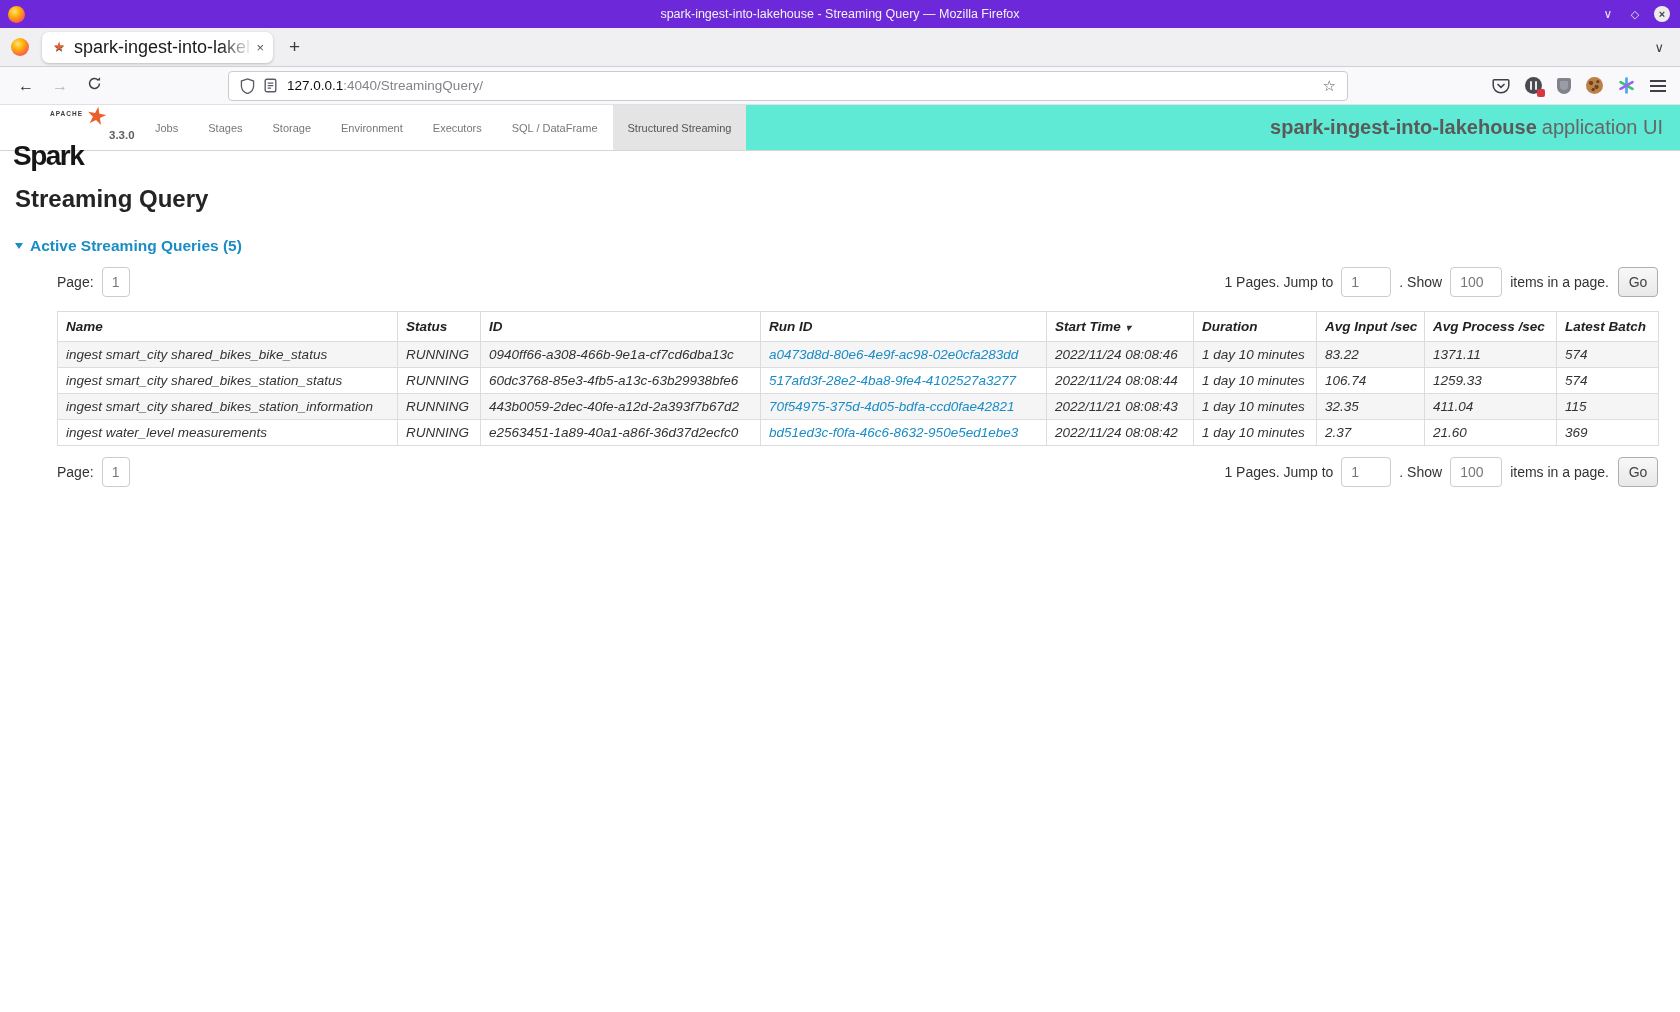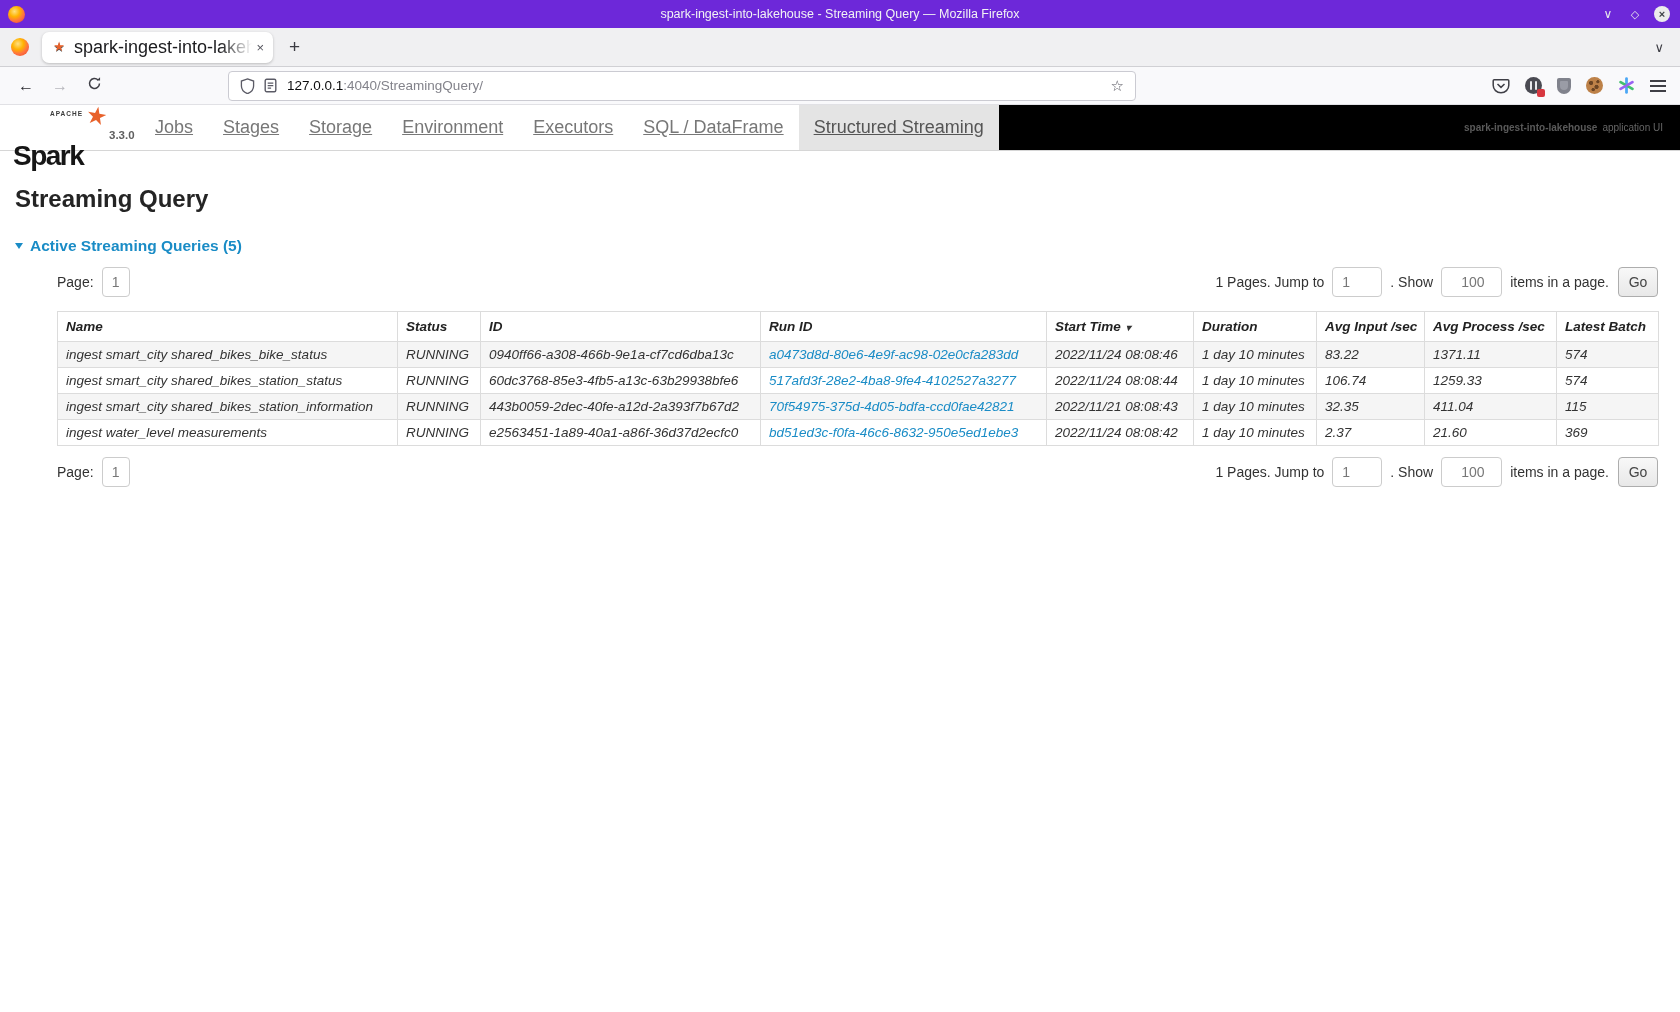--- a/index.html
+++ b/index.html
@@ -26,21 +26,21 @@
   .tab-title { flex:1; font-size:18px; color:#1b1b1e; white-space:nowrap; overflow:hidden;
     -webkit-mask-image:linear-gradient(to right,#000 82%,transparent); mask-image:linear-gradient(to right,#000 82%,transparent); }
   .tab-close { color:#55555e; font-size:13px; margin-left:4px; cursor:pointer; }
   .newtab { font-size:19px; color:#3c3c43; margin-left:16px; cursor:pointer; }
   .tabs-chevron { margin-left:auto; margin-right:16px; color:#3c3c43; font-size:13px; cursor:pointer; }
 
   
   .toolbar { height:38px; background:#f9f9fb; border-bottom:1px solid #e1e1e5; display:flex; align-items:center; padding:0 14px; }
   .nav-btn { width:24px; text-align:center; font-size:16px; color:#2b2b31; cursor:pointer; margin-right:10px; }
   .nav-btn.disabled { color:#b6b6bc; }
-  .urlbar { margin-left:112px; width:908px; height:30px; background:#fff; border:1px solid #cbcbd2;
+  .urlbar { margin-left:112px; width:1120px; height:30px; background:#fff; border:1px solid #cbcbd2;
     border-radius:4px; display:flex; align-items:center; padding:0 11px; cursor:text; }
   .urlbar svg { flex:none; }
   .url-doc { margin-left:9px; }
   .url-text { margin-left:10px; font-size:13.5px; color:#0c0c0d; white-space:nowrap; }
   .url-text .dim { color:#83838b; }
   .url-star { margin-left:auto; font-size:15px; color:#55555e; cursor:pointer; }
   .tool-icons { margin-left:auto; display:flex; align-items:center; gap:15px; }
   .ticon { position:relative; cursor:pointer; display:flex; align-items:center; justify-content:center; }
   .ext-circle { width:17px; height:17px; border-radius:50%; background:#4a4a52; position:relative; }
   .ext-circle::before { content:""; position:absolute; left:5px; top:4px; width:2px; height:9px; background:#e9e9ec; box-shadow:5px 0 0 #e9e9ec; border-radius:1px; }
@@ -55,42 +55,42 @@
   .burger { width:16px; height:2px; background:#3f3f46; box-shadow:0 -5px 0 #3f3f46, 0 5px 0 #3f3f46; }
 
   
   .sparknav { height:46px; background:#fff; border-bottom:1px solid #d6d6d6; display:flex; align-items:stretch; }
   .spark-logo { width:140px; position:relative; flex:none; cursor:pointer; }
   .logo-apache { position:absolute; left:50px; top:5px; font-size:6.5px; font-weight:bold; letter-spacing:1px; color:#3a3a3a; }
   .logo-word { position:absolute; left:13px; top:7px; font-size:28px; font-weight:bold; letter-spacing:-1.5px; color:#161616;margin-top:28px; }
   .logo-star { position:absolute; left:86px; top:-3px; font-size:24px; color:#e8612a; transform:rotate(10deg); }
   .logo-version { position:absolute; left:109px; top:24px; font-size:11.5px; font-weight:bold; color:#5f5f5f; }
   .spark-tabs { display:flex; list-style:none; align-items:stretch; }
-  .spark-tab { display:flex; align-items:center; padding:0 15px; font-size:18px; color:#777; cursor:pointer; white-space:nowrap;text-decoration:underline; }
+  .spark-tab { display:flex; align-items:center; padding:0 15px; font-size:11px; color:#777; cursor:pointer; white-space:nowrap; }
   .spark-tab.active { background:#e4e4e4; color:#555; }
-  .nav-fill { flex:1; background:#000000; display:flex; align-items:center; justify-content:flex-end; padding-right:17px;
-    font-size:10px; color:#666; white-space:nowrap; }
+  .nav-fill { flex:1; background:#5eead4; display:flex; align-items:center; justify-content:flex-end; padding-right:17px;
+    font-size:20px; color:#666; white-space:nowrap; }
   .nav-fill b { color:#5a5a5a; margin-right:5px; }
 
   
   .content { padding-left:15px; }
   .page-title { margin-top:34px; font-size:24px; font-weight:bold; color:#242424; }
   .section-header { margin-top:24px; font-size:15.5px; font-weight:bold; color:#1a8cc6; display:flex; align-items:center; cursor:pointer; }
   .caret-down { width:0; height:0; border-left:4.5px solid transparent; border-right:4.5px solid transparent;
     border-top:6px solid #1a8cc6; margin-right:7px; }
   .queries { margin-left:42px; width:1601px; }
   .pgrow { margin-top:12px; display:flex; align-items:center; font-size:14px; color:#333; }
   .pgrow.bottom { margin-top:11px; }
   .pg-left { display:flex; align-items:center; }
   .pg-right { margin-left:auto; display:flex; align-items:center; }
   .pg-input { height:30px; border:1px solid #ccc; border-radius:4px; font-size:14px; color:#777;
     font-family:"Liberation Sans",sans-serif; }
   .pg-page { width:28px; margin-left:8px; text-align:center; }
   .pg-jump { width:50px; margin:0 8px; padding-left:9px; }
-  .pg-show { width:61px; margin:0 8px; padding-left:19px; }
+  .pg-show { width:52px; margin:0 8px; padding-left:9px; }
   .go-btn { height:30px; width:40px; margin-left:9px; border:1px solid #adadad; border-radius:4px;
     background:linear-gradient(#f8f8f8,#e8e8e8); font-size:14px; color:#444; cursor:pointer;
     font-family:"Liberation Sans",sans-serif; }
 
   table.queries-table { margin-top:14px; width:1601px; border-collapse:collapse; table-layout:fixed;font-style:italic; }
   .queries-table th, .queries-table td { border:1px solid #dcdcdc; text-align:left; font-size:13.5px;
     overflow:hidden; white-space:nowrap; }
   .queries-table th { padding:7px 8px; color:#222; font-weight:bold; cursor:pointer; }
   .queries-table td { padding:5px 8px; color:#333; }
   tbody tr:nth-child(odd) td { background:#f5f5f5; }

